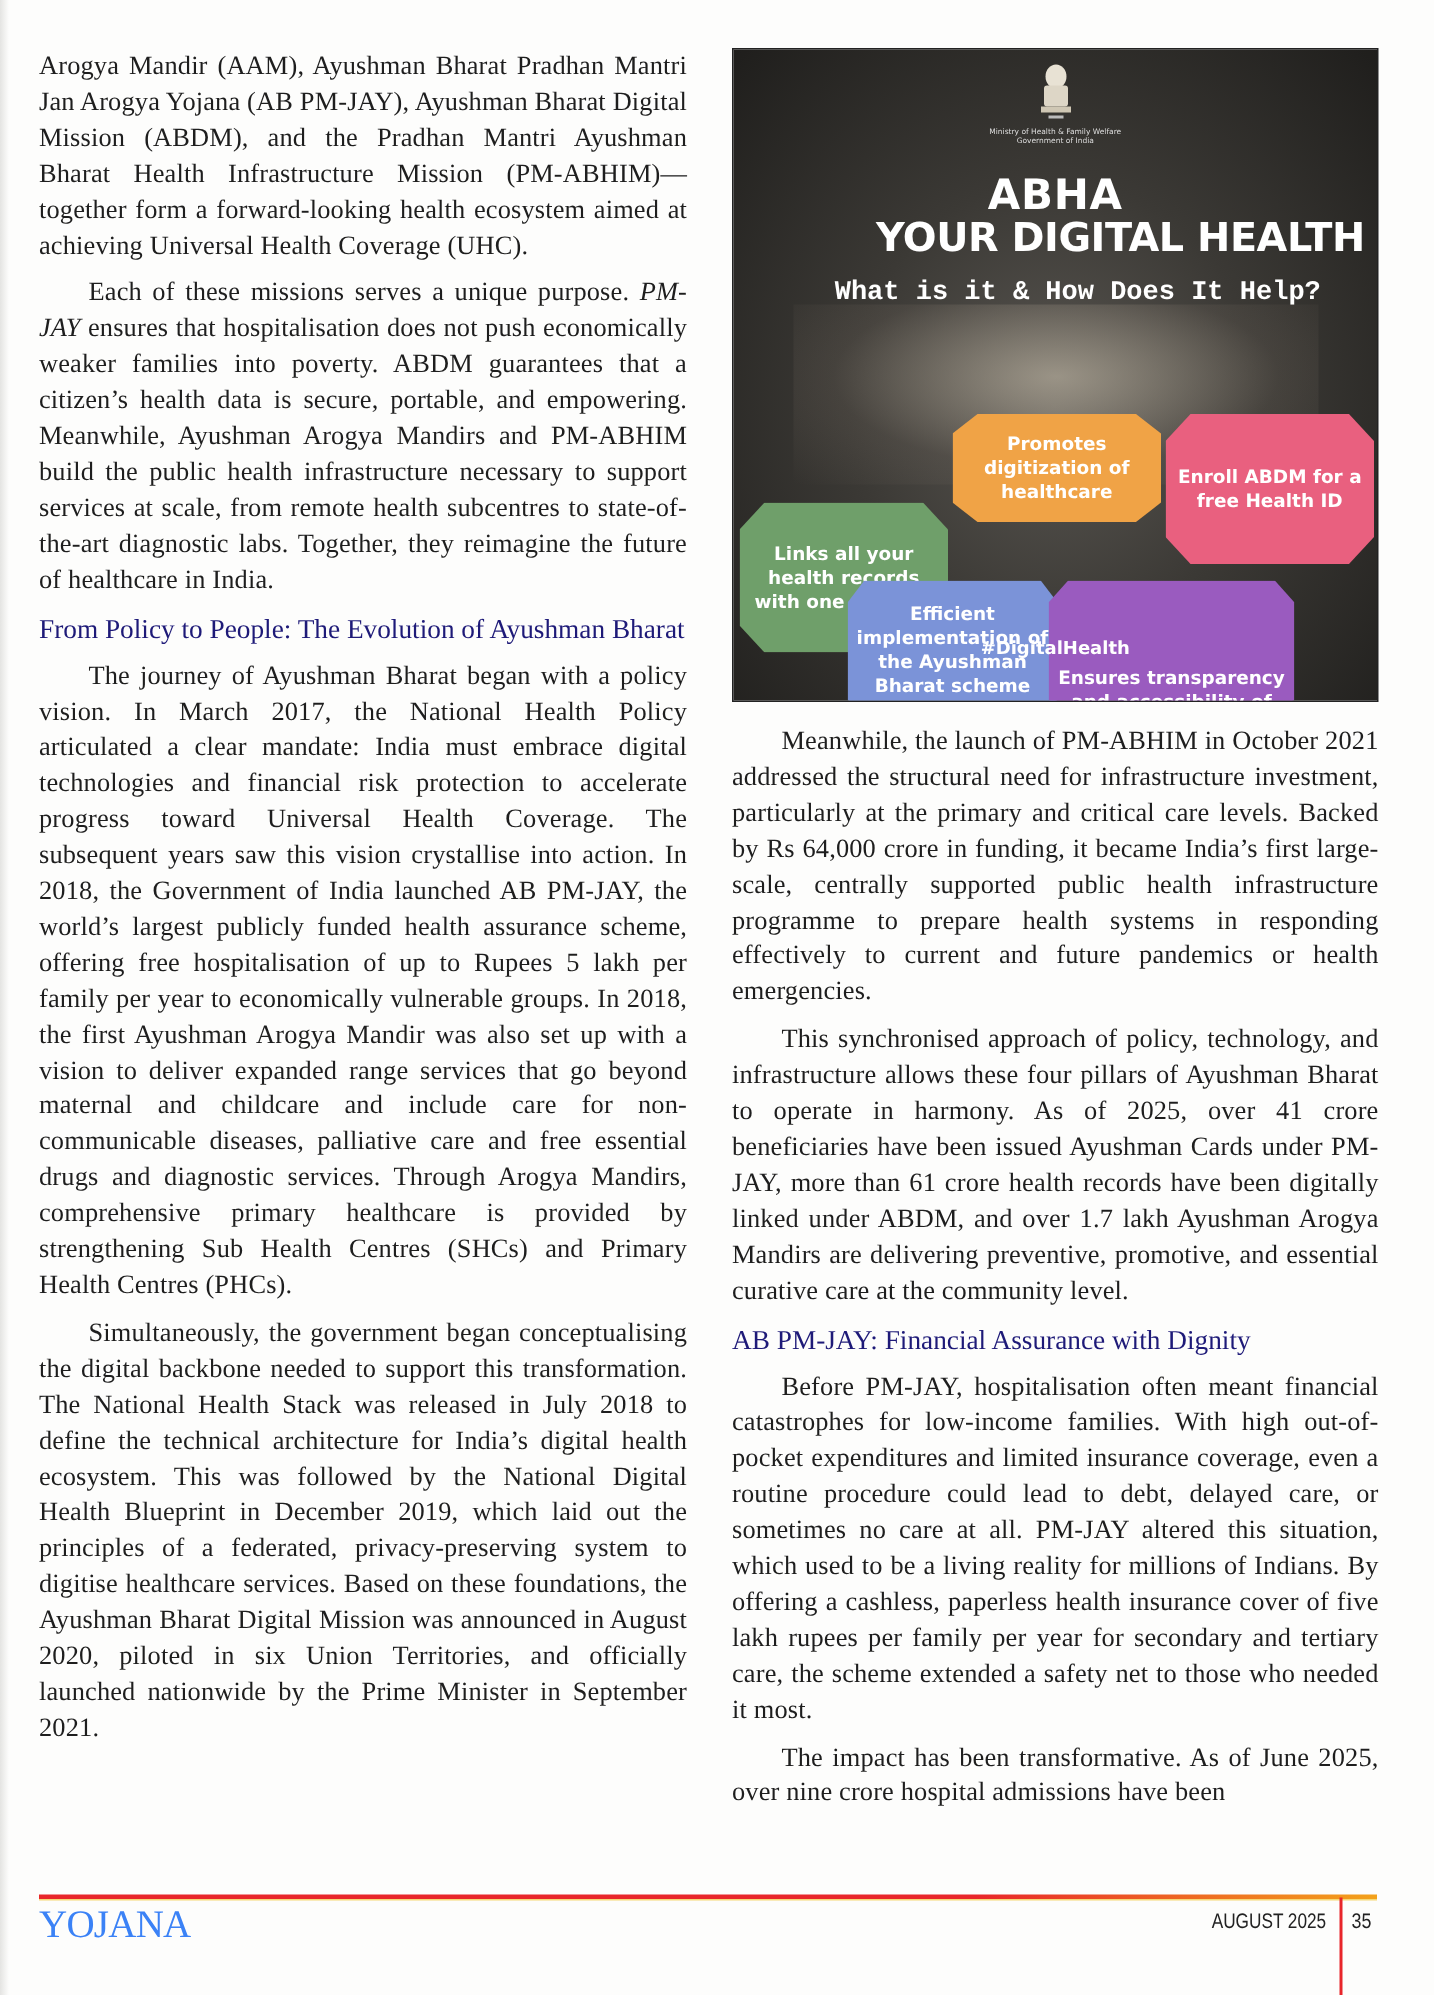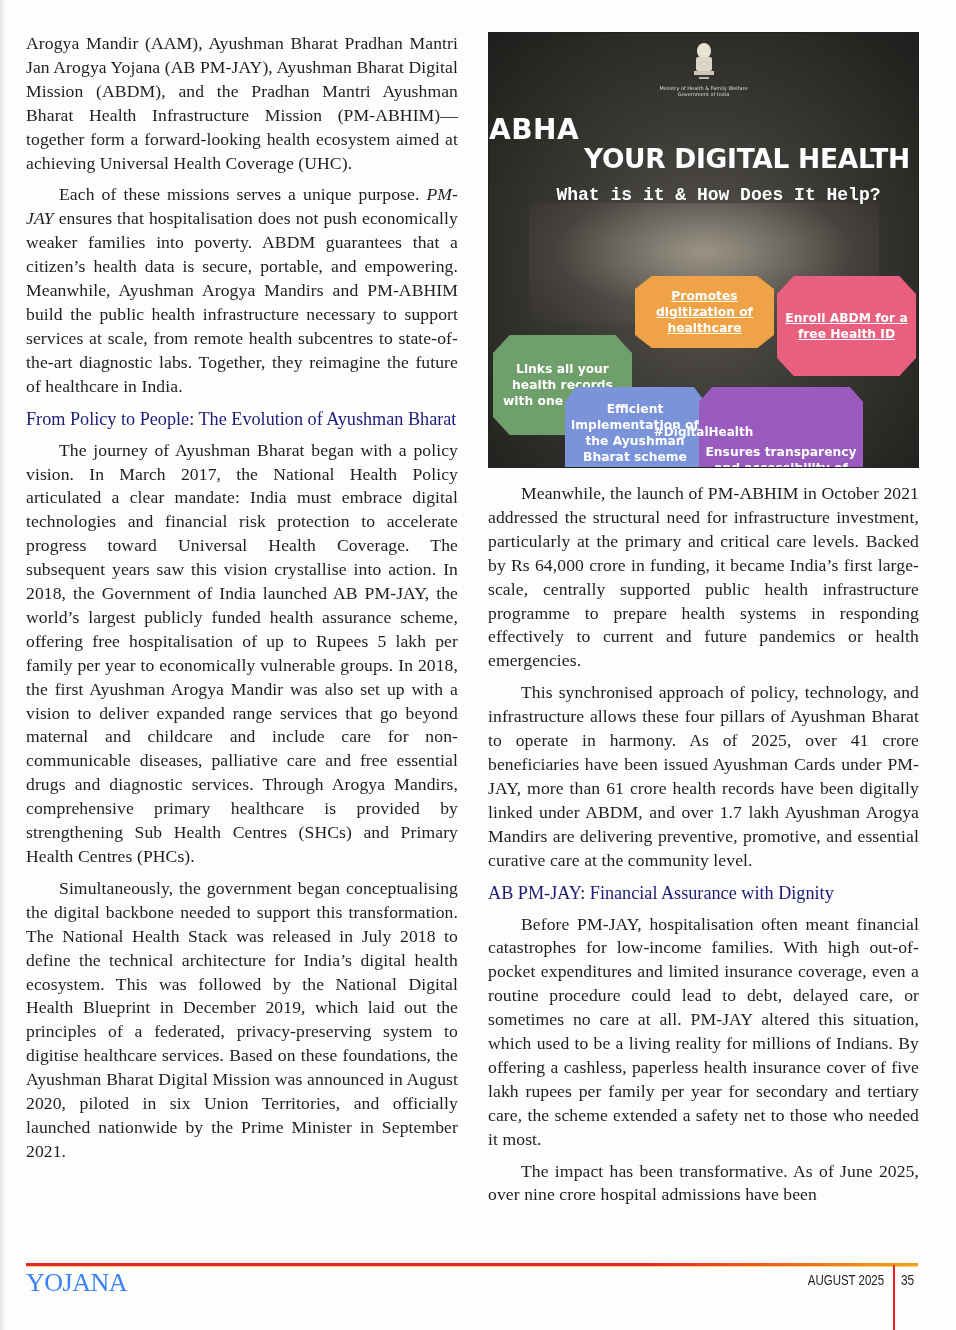--- a/index.html
+++ b/index.html
@@ -26,21 +26,21 @@
     background: radial-gradient(ellipse at 50% 55%, #5a5752 0%, #3b3935 45%, #1f1e1c 100%);
     overflow: hidden; border: 1px solid #222;
   }
   .infographic .photo-glow {
     position: absolute; left: 40px; top: 170px; width: 350px; height: 120px;
     background: radial-gradient(ellipse at 50% 40%, rgba(210,200,180,0.55) 0%, rgba(120,110,100,0.2) 60%, rgba(0,0,0,0) 100%);
   }
   .emblem { position: absolute; left: 196px; top: 8px; width: 38px; height: 42px; }
   .ministry { position: absolute; left: 0; width: 100%; top: 52px; text-align: center;
     font-family: "DejaVu Sans", sans-serif; font-size: 5px; color: #ddd; line-height: 6px; }
-  .ig-title1 { position: absolute; width: 100%; top: 80px; text-align: left;
+  .ig-title1 { position: absolute; width: 100%; top: 80px; text-align: center;
     font-family: "DejaVu Sans", sans-serif; font-weight: bold; color: #fff; font-size: 28px; letter-spacing: 0.5px; }
   .ig-title2 { position: absolute; width: 100%; top: 110px; text-align: right;
     font-family: "DejaVu Sans", sans-serif; font-weight: bold; color: #fff; font-size: 26.5px; letter-spacing: -0.3px; margin-left: 32px; }
   .ig-sub { position: absolute; width: 100%; top: 152px; text-align: center;
     font-family: Liberation Mono, monospace; font-weight: bold; color: #fff; font-size: 18px; margin-left: 15px; }
   .hex {
     position: absolute; display: flex; align-items: center; justify-content: center; text-align: center;
     font-family: "DejaVu Sans", sans-serif; font-weight: bold; color: #fff; font-size: 12.3px; line-height: 16px;
     clip-path: polygon(12% 0, 88% 0, 100% 18%, 100% 82%, 88% 100%, 50% 100%, 12% 100%, 0 82%, 0 18%);
     padding: 0 6px;
@@ -85,24 +85,24 @@
       <div>Ministry of Health &amp; Family Welfare</div>
       <div>Government of India</div>
     </div>
     <div class="ig-title1">ABHA</div>
     <div class="ig-title2">YOUR DIGITAL HEALTH ID</div>
     <div class="ig-sub">What is it &amp; How Does It Help?</div>
 
     <div class="hex" style="left:4px; top:254px; width:139px; height:100px; background:#6f9f6a;margin-top:48px;">
       <span>Links all your health records with one account</span>
       </div>
-    <div class="hex" style="left:146px; top:243px; width:139px; height:72px; background:#f0a346;text-decoration:underline;">
+    <div class="hex" style="left:146px; top:243px; width:139px; height:72px; background:#f0a346;">
       <span>Promotes digitization of healthcare</span>
       </div>
-    <div class="hex" style="left:288px; top:243px; width:139px; height:100px; background:#e9607f;text-decoration:underline;">
+    <div class="hex" style="left:288px; top:243px; width:139px; height:100px; background:#e9607f;">
       <span>Enroll ABDM for a free Health ID</span>
       </div>
     <div class="hex pointy" style="left:76px; top:354px; width:140px; height:105px; background:#7b93d8;">
       <span style="margin-top:-14px;">Efficient implementation of the Ayushman Bharat scheme</span>
       </div>
     <div class="hex pointy" style="left:210px; top:354px; width:164px; height:105px; background:#9a5bbf;align-items:flex-end;">
       <span style="margin-top:-14px;">Ensures transparency and accessibility of healthcare funds</span>
       </div>
     <div class="hashtag">#DigitalHealth</div>
   </div>

